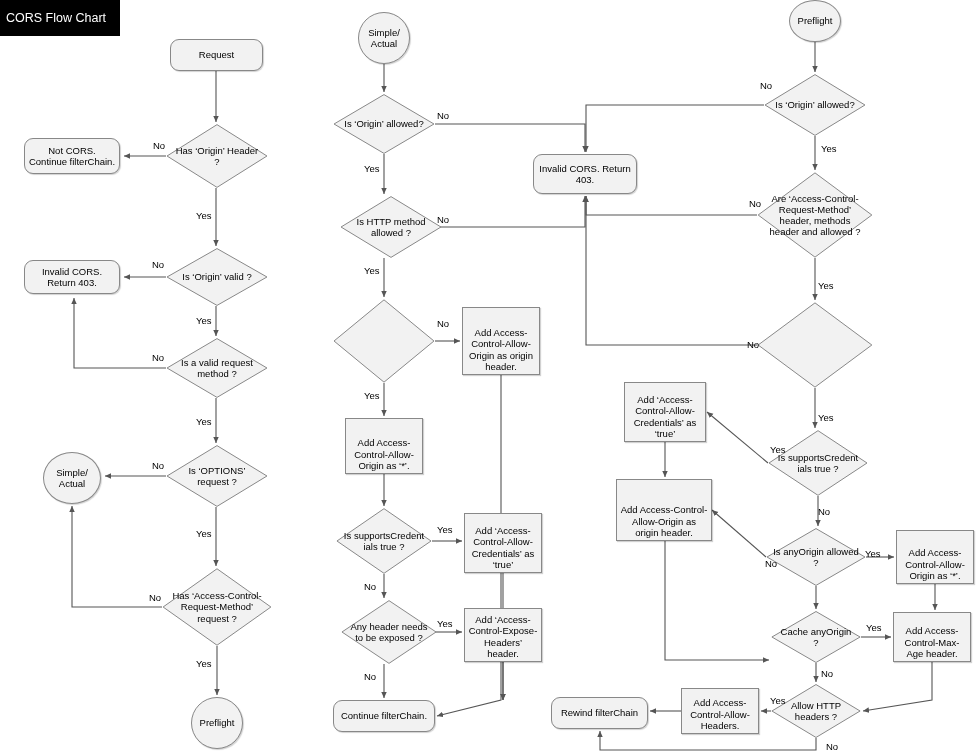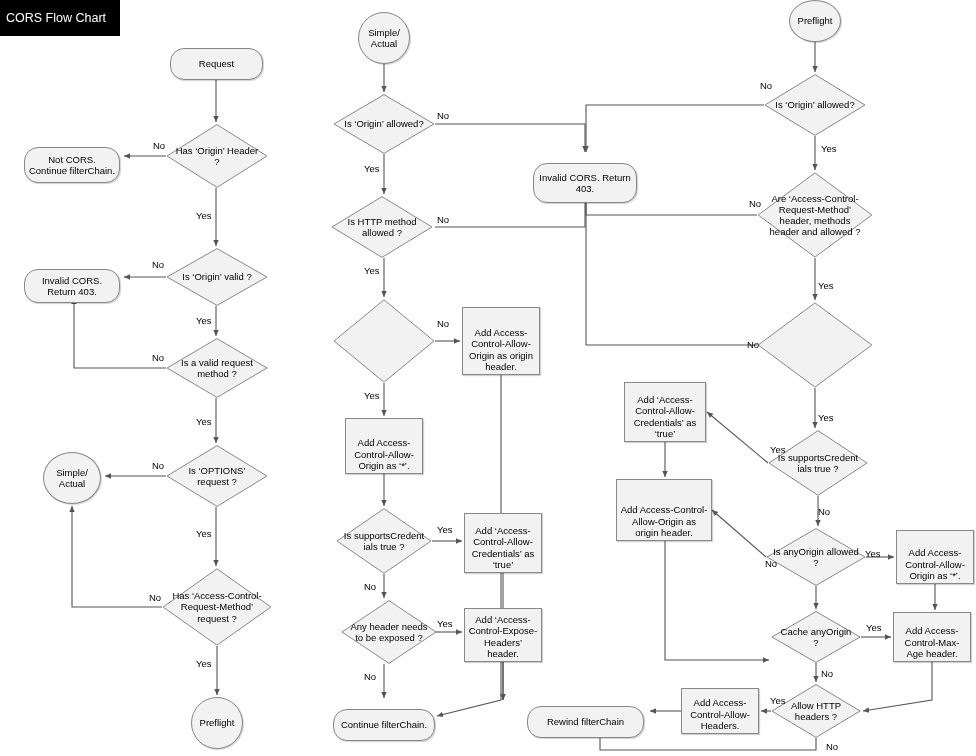--- a/index.html
+++ b/index.html
@@ -39,23 +39,22 @@
     background: #f2f2f2;
     border: 1px solid #888888;
     z-index: 2;
   }
   .node.rect {
     border-radius: 0;
     box-shadow: 1px 1px 1px rgba(0,0,0,0.18);
     align-items: flex-end;
   }
   .node.round {
-    border-radius: 14px;
+    border-radius: 9px;
     box-shadow: 1px 1px 1px rgba(0,0,0,0.18);
-    margin-top: 9px;
   }
   .node.ellipse {
     border-radius: 50%;
     box-shadow: 1px 1px 1px rgba(0,0,0,0.18);
   }
   .node.diamond {
     background: transparent;
     border: none;
     box-shadow: none;
     padding: 0;
@@ -211,21 +210,21 @@
       </div>
       <div class="node diamond" style="left: 333px; top: 94px; width: 102px; height: 60px;">
         <svg class="dshape" viewBox="0 0 100 100" preserveAspectRatio="none">
           <polygon points="50,1 99,50 50,99 1,50" fill="#f2f2f2" stroke="#888888" stroke-width="1" vector-effect="non-scaling-stroke"></polygon>
         </svg>
         <div class="dlabel">Is ‘Origin’ allowed?</div>
       </div>
       <div class="node round" style="left: 533px; top: 154px; width: 104px; height: 40px;">
         <span>Invalid CORS. Return 403.</span>
       </div>
-      <div class="node diamond" style="left: 331px; top: 196px; width: 102px; height: 62px;">
+      <div class="node diamond" style="left: 340px; top: 196px; width: 102px; height: 62px;">
         <svg class="dshape" viewBox="0 0 100 100" preserveAspectRatio="none">
           <polygon points="50,1 99,50 50,99 1,50" fill="#f2f2f2" stroke="#888888" stroke-width="1" vector-effect="non-scaling-stroke"></polygon>
         </svg>
         <div class="dlabel">Is HTTP method allowed ?</div>
       </div>
       <div class="node diamond" style="left: 333px; top: 299px; width: 102px; height: 84px;">
         <svg class="dshape" viewBox="0 0 100 100" preserveAspectRatio="none">
           <polygon points="50,1 99,50 50,99 1,50" fill="#f2f2f2" stroke="#888888" stroke-width="1" vector-effect="non-scaling-stroke"></polygon>
         </svg>
       </div>
@@ -308,21 +307,21 @@
       </div>
       <div class="node diamond" style="left: 771px; top: 684px; width: 90px; height: 54px;">
         <svg class="dshape" viewBox="0 0 100 100" preserveAspectRatio="none">
           <polygon points="50,1 99,50 50,99 1,50" fill="#f2f2f2" stroke="#888888" stroke-width="1" vector-effect="non-scaling-stroke"></polygon>
         </svg>
         <div class="dlabel">Allow HTTP headers ?</div>
       </div>
       <div class="node rect" style="left: 681px; top: 688px; width: 78px; height: 46px;">
         <span>Add Access-Control-Allow-Headers.</span>
       </div>
-      <div class="node round" style="left: 527px; top: 697px; width: 117px; height: 32px; text-align: center;">
+      <div class="node round" style="left: 551px; top: 697px; width: 97px; height: 32px; text-align: center;">
         <span>Rewind filterChain</span>
       </div>
     </div>
   <div id="label-layer">
       <span class="edge-label" style="left: 153px; top: 140px;">No</span>
       <span class="edge-label" style="left: 196px; top: 210px;">Yes</span>
       <span class="edge-label" style="left: 152px; top: 259px;">No</span>
       <span class="edge-label" style="left: 196px; top: 315px;">Yes</span>
       <span class="edge-label" style="left: 152px; top: 352px;">No</span>
       <span class="edge-label" style="left: 196px; top: 416px;">Yes</span>

